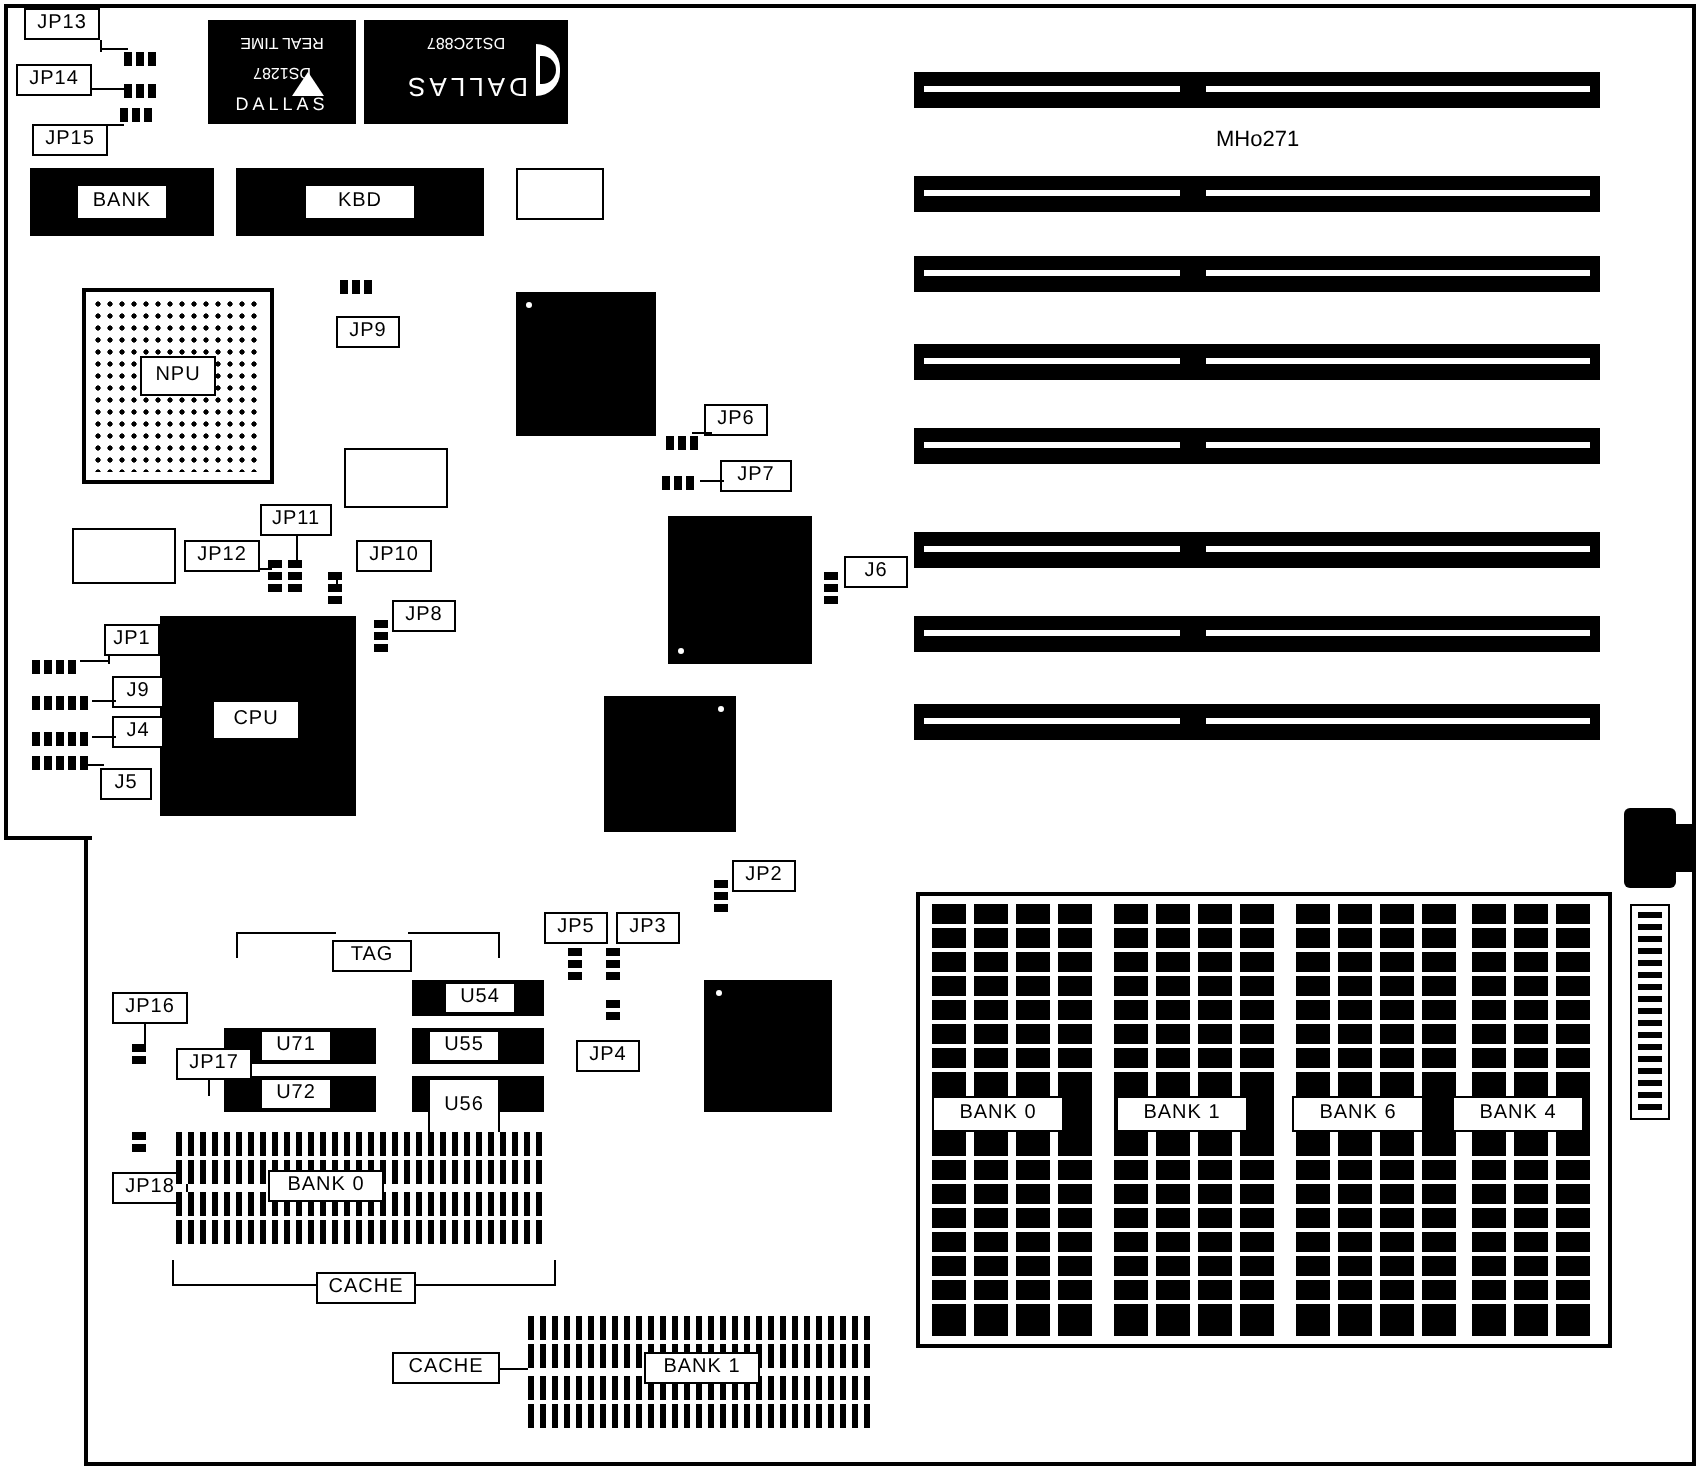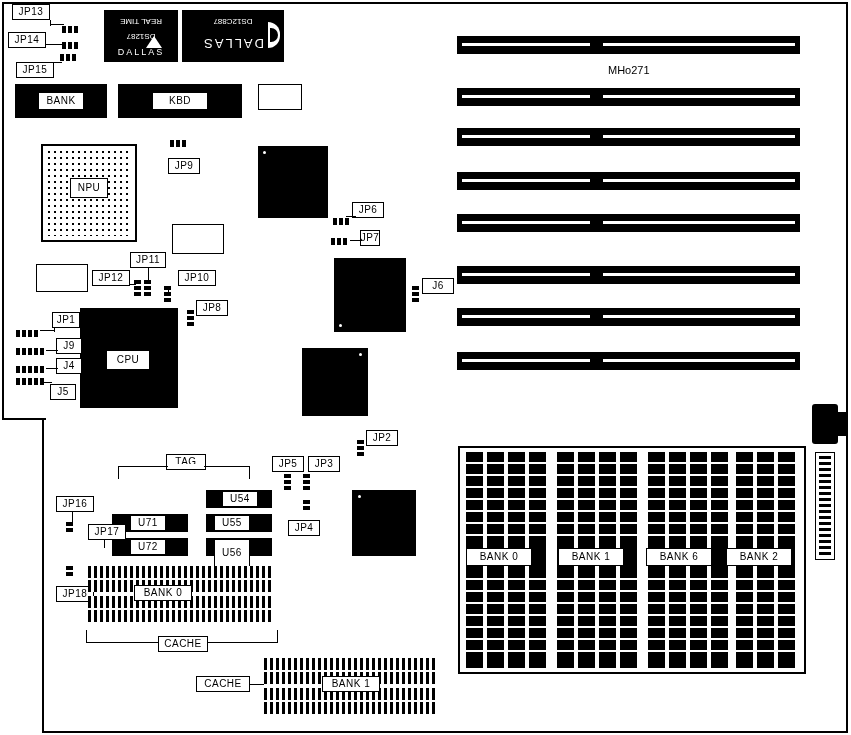--- a/index.html
+++ b/index.html
@@ -242,21 +242,21 @@
   <div class="labelbox abs" style="left:352px; top:202px; width:32px; height:16px;">
     <span>JP6</span>
   </div>
   <div class="leader" style="left:346px; top:216px; width:10px;"></div>
 
   <div class="jp-pins" style="left:331px; top:238px;">
     <i></i>
       <i></i>
       <i></i>
   </div>
-  <div class="labelbox abs" style="left:360px; top:230px; width:20px; height:16px;">
+  <div class="labelbox abs" style="left:360px; top:230px; width:36px; height:16px;">
     <span>JP7</span>
   </div>
   <div class="leader" style="left:350px; top:240px; width:12px;"></div>
 
   <div class="labelbox abs" style="left:130px; top:252px; width:36px; height:16px;">
     <span>JP11</span>
   </div>
   <div class="leaderv" style="left:148px; top:268px; height:12px;"></div>
   <div class="jp-pins vert" style="left:144px; top:280px;">
     <i></i>
@@ -426,21 +426,21 @@
   </div>
 
   <div class="jp-pins vert" style="left:303px; top:500px;">
     <i></i>
       <i></i>
   </div>
   <div class="labelbox abs" style="left:288px; top:520px; width:32px; height:16px;">
     <span>JP4</span>
   </div>
 
-  <div class="labelbox abs" style="left:166px; top:454px; width:40px; height:16px;">
+  <div class="labelbox abs" style="left:166px; top:470px; width:40px; height:16px;">
     <span>TAG</span>
   </div>
   <div class="brace" style="left:118px; top:466px; width:130px; height:12px;"></div>
   <div class="abs" style="left:168px; top:464px; width:36px; height:4px; background:#fff;"></div>
 
   <div class="abs" style="left:206px; top:490px; width:66px; height:18px; background:#000;"></div>
   <div class="labelbox abs" style="left:222px; top:491px; width:36px; height:16px;">
     <span>U54</span>
   </div>
 
@@ -549,16 +549,16 @@
   <div class="labelbox abs" style="left:466px; top:548px; width:66px; height:18px;">
     <span>BANK 0</span>
   </div>
   <div class="labelbox abs" style="left:558px; top:548px; width:66px; height:18px;">
     <span>BANK 1</span>
   </div>
   <div class="labelbox abs" style="left:646px; top:548px; width:66px; height:18px;">
     <span>BANK 6</span>
   </div>
   <div class="labelbox abs" style="left:726px; top:548px; width:66px; height:18px;">
-    <span>BANK 2</span>
+    <span>BANK 4</span>
   </div>
 
 </div>
 
 </body></html>

